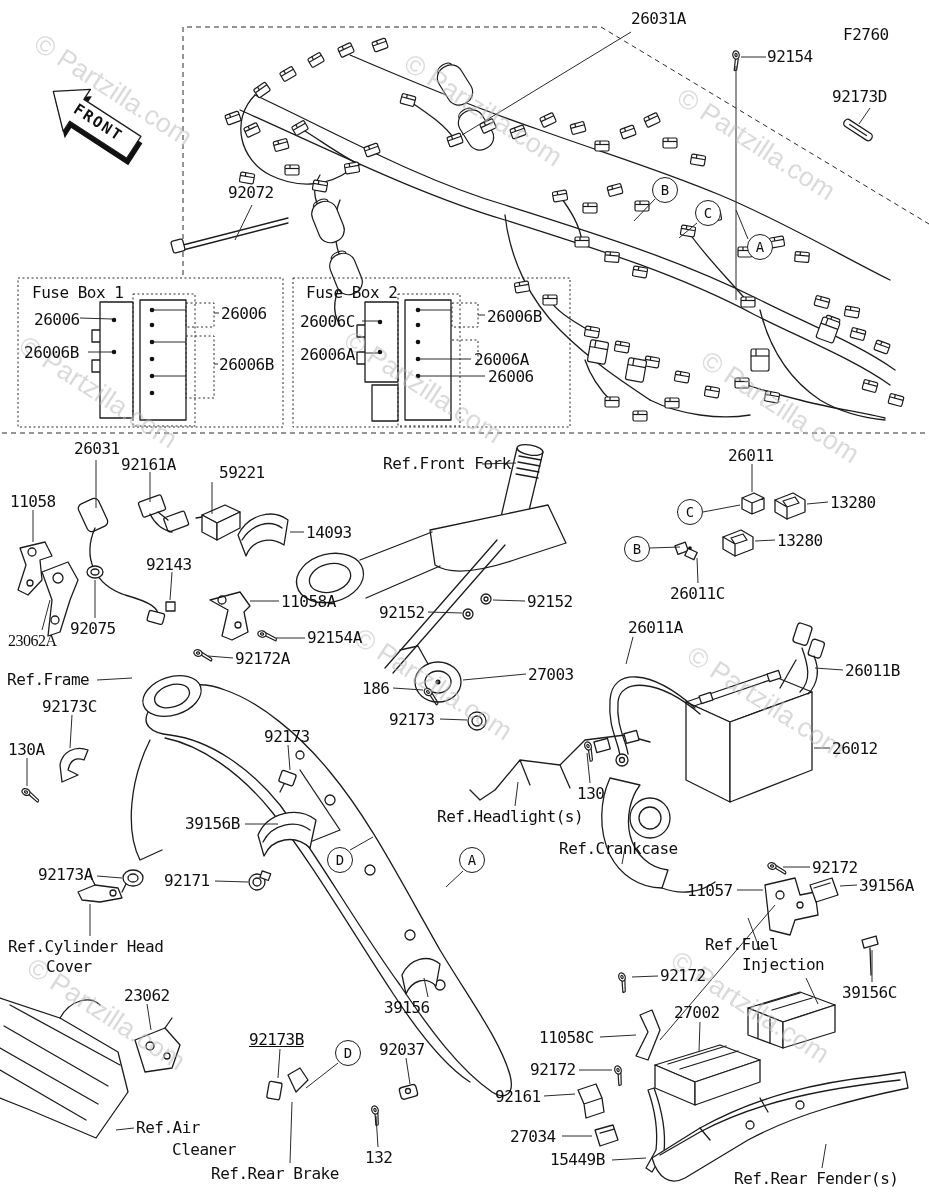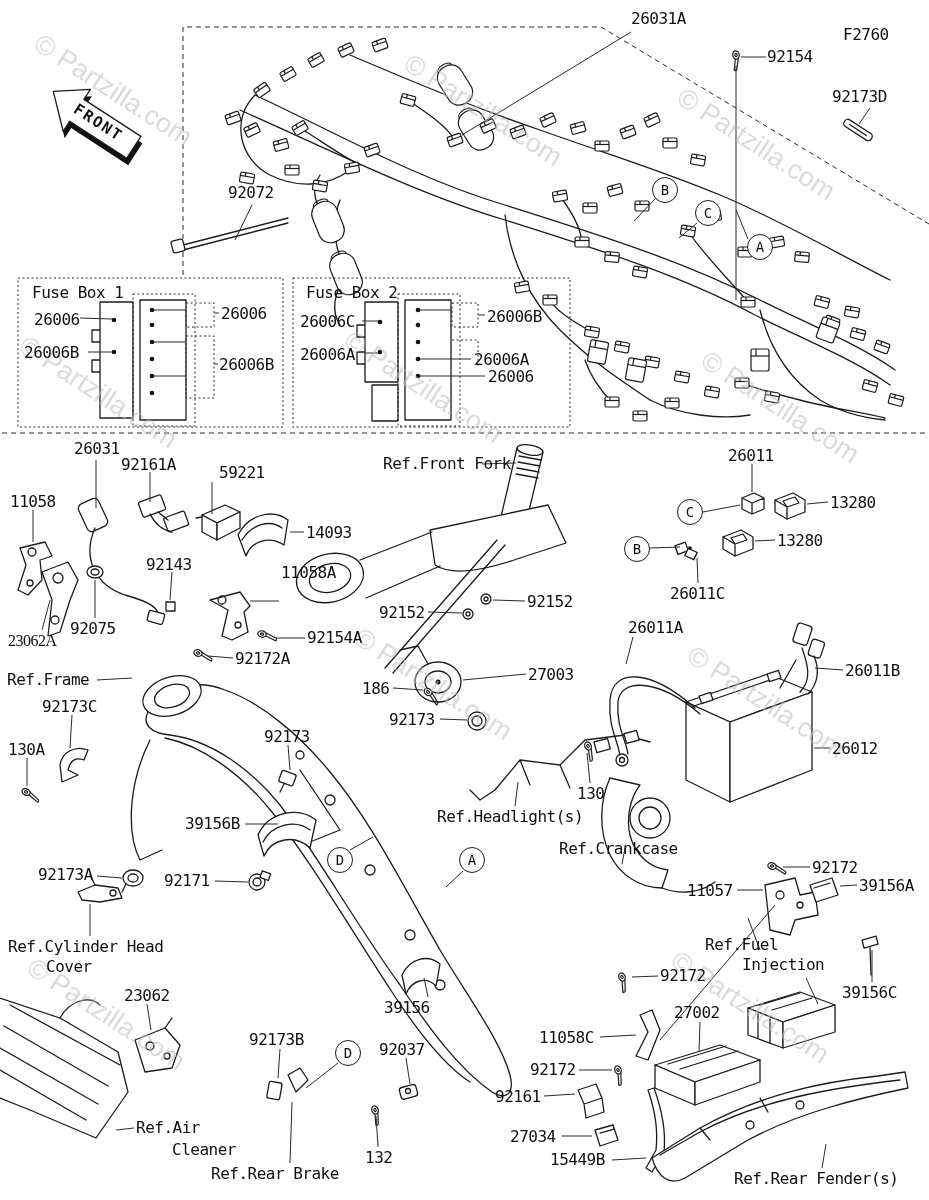--- a/index.html
+++ b/index.html
@@ -550,21 +550,21 @@
     <div class="part-label" style="left: 300px; top: 346px;">26006A</div>
     <div class="part-label" style="left: 487px; top: 308px;">26006B</div>
     <div class="part-label" style="left: 474px; top: 351px;">26006A</div>
     <div class="part-label" style="left: 488px; top: 368px;">26006</div>
     <div class="part-label" style="left: 74px; top: 440px;">26031</div>
     <div class="part-label" style="left: 121px; top: 456px; text-align: right;">92161A</div>
     <div class="part-label" style="left: 172px; top: 464px; margin-left: 47px;">59221</div>
     <div class="part-label" style="left: 10px; top: 493px;">11058</div>
     <div class="part-label" style="left: 306px; top: 524px;">14093</div>
     <div class="part-label" style="left: 146px; top: 556px;">92143</div>
-    <div class="part-label" style="left: 281px; top: 564px;">11058A</div>
+    <div class="part-label" style="left: 281px; top: 593px;">11058A</div>
     <div class="part-label" style="left: 307px; top: 629px;">92154A</div>
     <div class="part-label" style="left: 70px; top: 620px;">92075</div>
     <div class="part-label" style="left: 8px; top: 632px; font-family: Liberation Serif, serif;">23062A</div>
     <div class="part-label" style="left: 235px; top: 650px; text-align: right;">92172A</div>
     <div class="part-label" style="left: 347px; top: 455px; margin-left: 36px;">Ref.Front Fork</div>
     <div class="part-label" style="left: 379px; top: 604px;">92152</div>
     <div class="part-label" style="left: 527px; top: 593px;">92152</div>
     <div class="part-label" style="left: 528px; top: 666px;">27003</div>
     <div class="part-label" style="left: 362px; top: 680px;">186</div>
     <div class="part-label" style="left: 389px; top: 711px;">92173</div>
@@ -581,21 +581,21 @@
     <div class="part-label" style="left: 7px; top: 671px;">Ref.Frame</div>
     <div class="part-label" style="left: 42px; top: 698px;">92173C</div>
     <div class="part-label" style="left: 264px; top: 728px;">92173</div>
     <div class="part-label" style="left: 185px; top: 815px;">39156B</div>
     <div class="part-label" style="left: 38px; top: 866px;">92173A</div>
     <div class="part-label" style="left: 164px; top: 872px;">92171</div>
     <div class="part-label" style="left: 8px; top: 938px;">Ref.Cylinder Head</div>
     <div class="part-label" style="left: 46px; top: 958px;">Cover</div>
     <div class="part-label" style="left: 124px; top: 987px;">23062</div>
     <div class="part-label" style="left: 384px; top: 999px;">39156</div>
-    <div class="part-label" style="left: 249px; top: 1031px;">92173B</div>
+    <div class="part-label" style="left: 249px; top: 1031px; text-decoration: underline;">92173B</div>
     <div class="part-label" style="left: 379px; top: 1041px;">92037</div>
     <div class="part-label" style="left: 365px; top: 1149px;">132</div>
     <div class="part-label" style="left: 136px; top: 1119px;">Ref.Air</div>
     <div class="part-label" style="left: 172px; top: 1141px;">Cleaner</div>
     <div class="part-label" style="left: 211px; top: 1165px;">Ref.Rear Brake</div>
     <div class="part-label" style="left: 559px; top: 840px;">Ref.Crankcase</div>
     <div class="part-label" style="left: 812px; top: 859px;">92172</div>
     <div class="part-label" style="left: 687px; top: 882px;">11057</div>
     <div class="part-label" style="left: 859px; top: 877px;">39156A</div>
     <div class="part-label" style="left: 705px; top: 936px;">Ref.Fuel</div>

